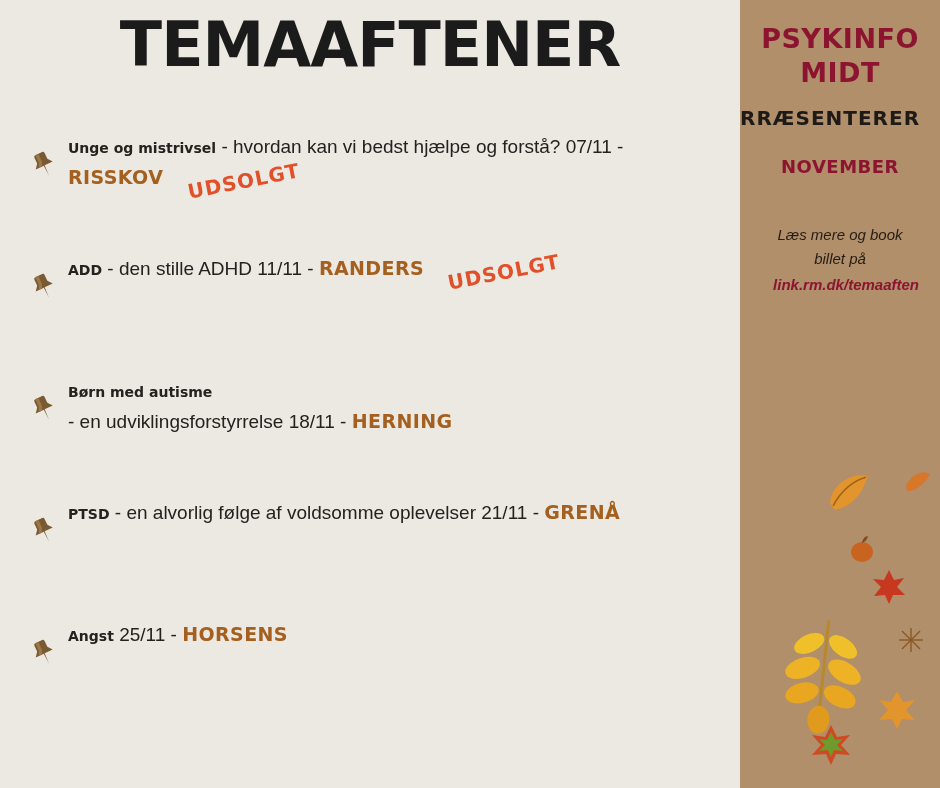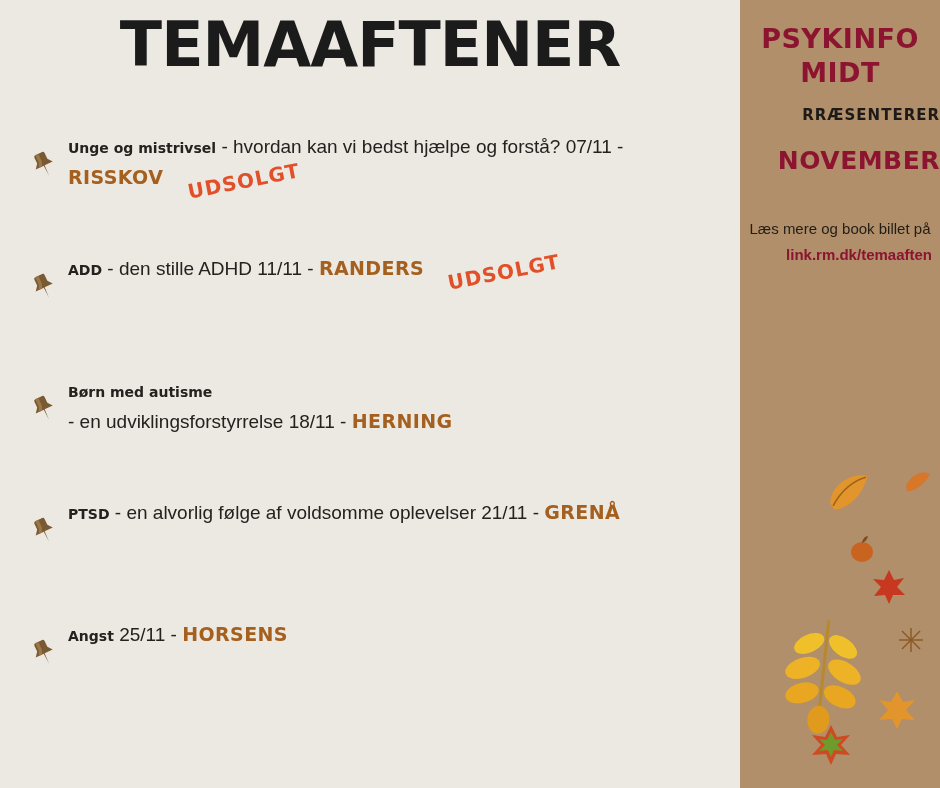--- a/index.html
+++ b/index.html
@@ -102,44 +102,45 @@
     text-align: center;
     color: #8c1430;
     font-weight: bold;
     font-family: "DejaVu Sans", sans-serif;
     font-size: 27px;
     line-height: 34px;
     letter-spacing: 0.5px;
   }
   .presents {
     margin-top: 16px;
-    text-align: right;
+    text-align: left;
     color: #1d1a17;
     font-weight: bold;
     font-family: "DejaVu Sans", sans-serif;
-    font-size: 15px;
+    font-size: 20px;
     letter-spacing: 1px;
   }
   .month {
     margin-top: 20px;
-    text-align: right;
+    text-align: center;
     color: #8c1430;
     font-weight: bold;
     font-family: "DejaVu Sans", sans-serif;
-    font-size: 25px;
+    font-size: 18px;
     line-height: 33px;
     letter-spacing: 0.5px;
   }
   .booking {
     margin-top: 40px;
     text-align: center;
     color: #241d16;
     font-size: 15px;
     line-height: 24px;
-    padding: 0 8px;
+    padding: 0 21px;
+    font-style: italic;
   }
   .booking-link {
     display: block;
     margin-top: 2px;
     color: #8c1430;
     font-weight: bold;
     text-align: right;
   }
   
   .leaf { position: absolute; }

